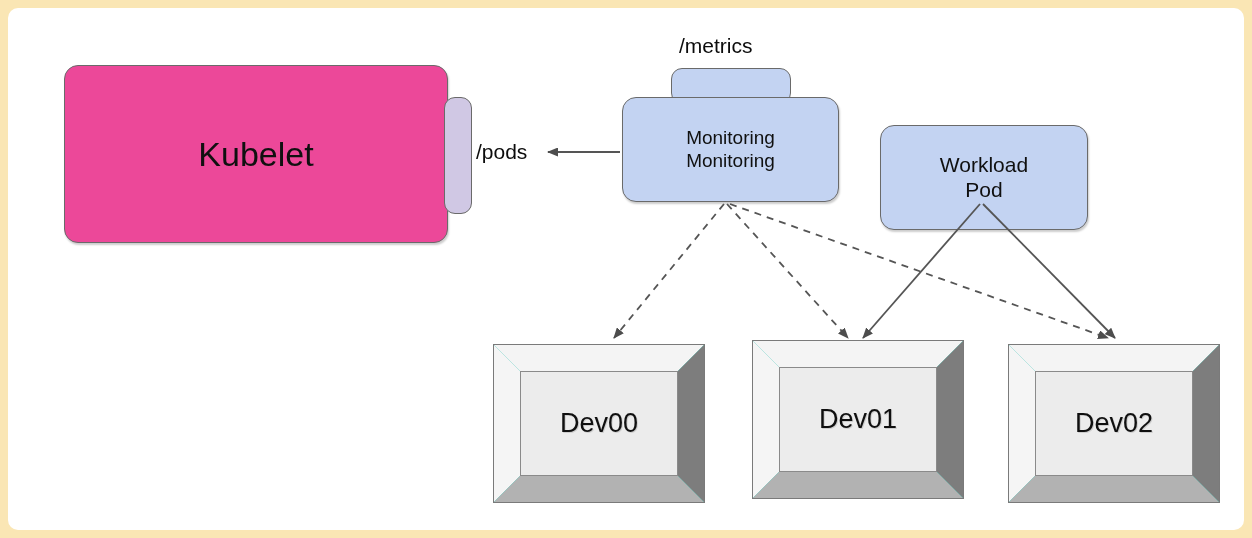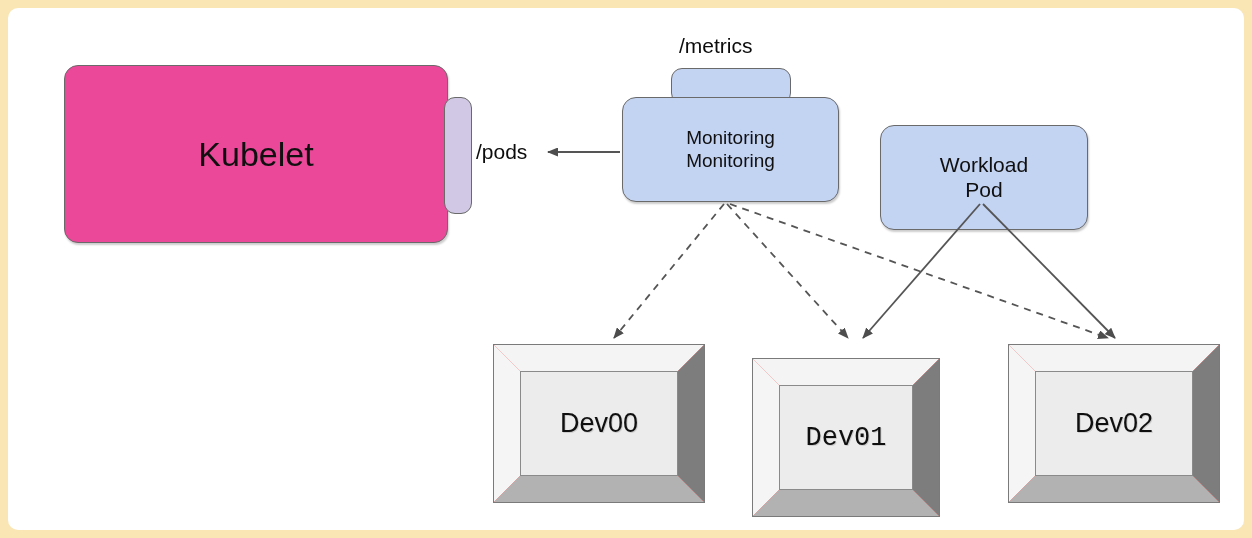--- a/index.html
+++ b/index.html
@@ -66,21 +66,21 @@
     color: #0c0c0c;
     white-space: nowrap;
     font-size: 21px;
   }
 
   
   .dev {
     position: absolute;
     box-sizing: border-box;
     border: 1.2px solid #7a7a7a;
-    background: #ef4444;
+    background: #14b8a6;
   }
   .dev .bevel-tl,
   .dev .bevel-br,
   .dev .face {
     position: absolute;
     box-sizing: border-box;
   }
   
   .dev .bev-top {
     position: absolute;
@@ -156,21 +156,21 @@
     <div class="dev" style="left:485px; top:336px; width:212px; height:159px;">
       <div class="bev-left"></div>
       <div class="bev-top"></div>
       <div class="bev-right"></div>
       <div class="bev-bottom"></div>
       <div class="face">
         <span class="dev-label">Dev00</span>
       </div>
     </div>
 
-    <div class="dev" style="left:744px; top:350px; width:188px; height:159px;font-family:Liberation Mono, monospace;">
+    <div class="dev" style="left:744px; top:332px; width:212px; height:159px;">
       <div class="bev-left"></div>
       <div class="bev-top"></div>
       <div class="bev-right"></div>
       <div class="bev-bottom"></div>
       <div class="face">
         <span class="dev-label">Dev01</span>
       </div>
     </div>
 
     <div class="dev" style="left:1000px; top:336px; width:212px; height:159px;text-align:right;">

